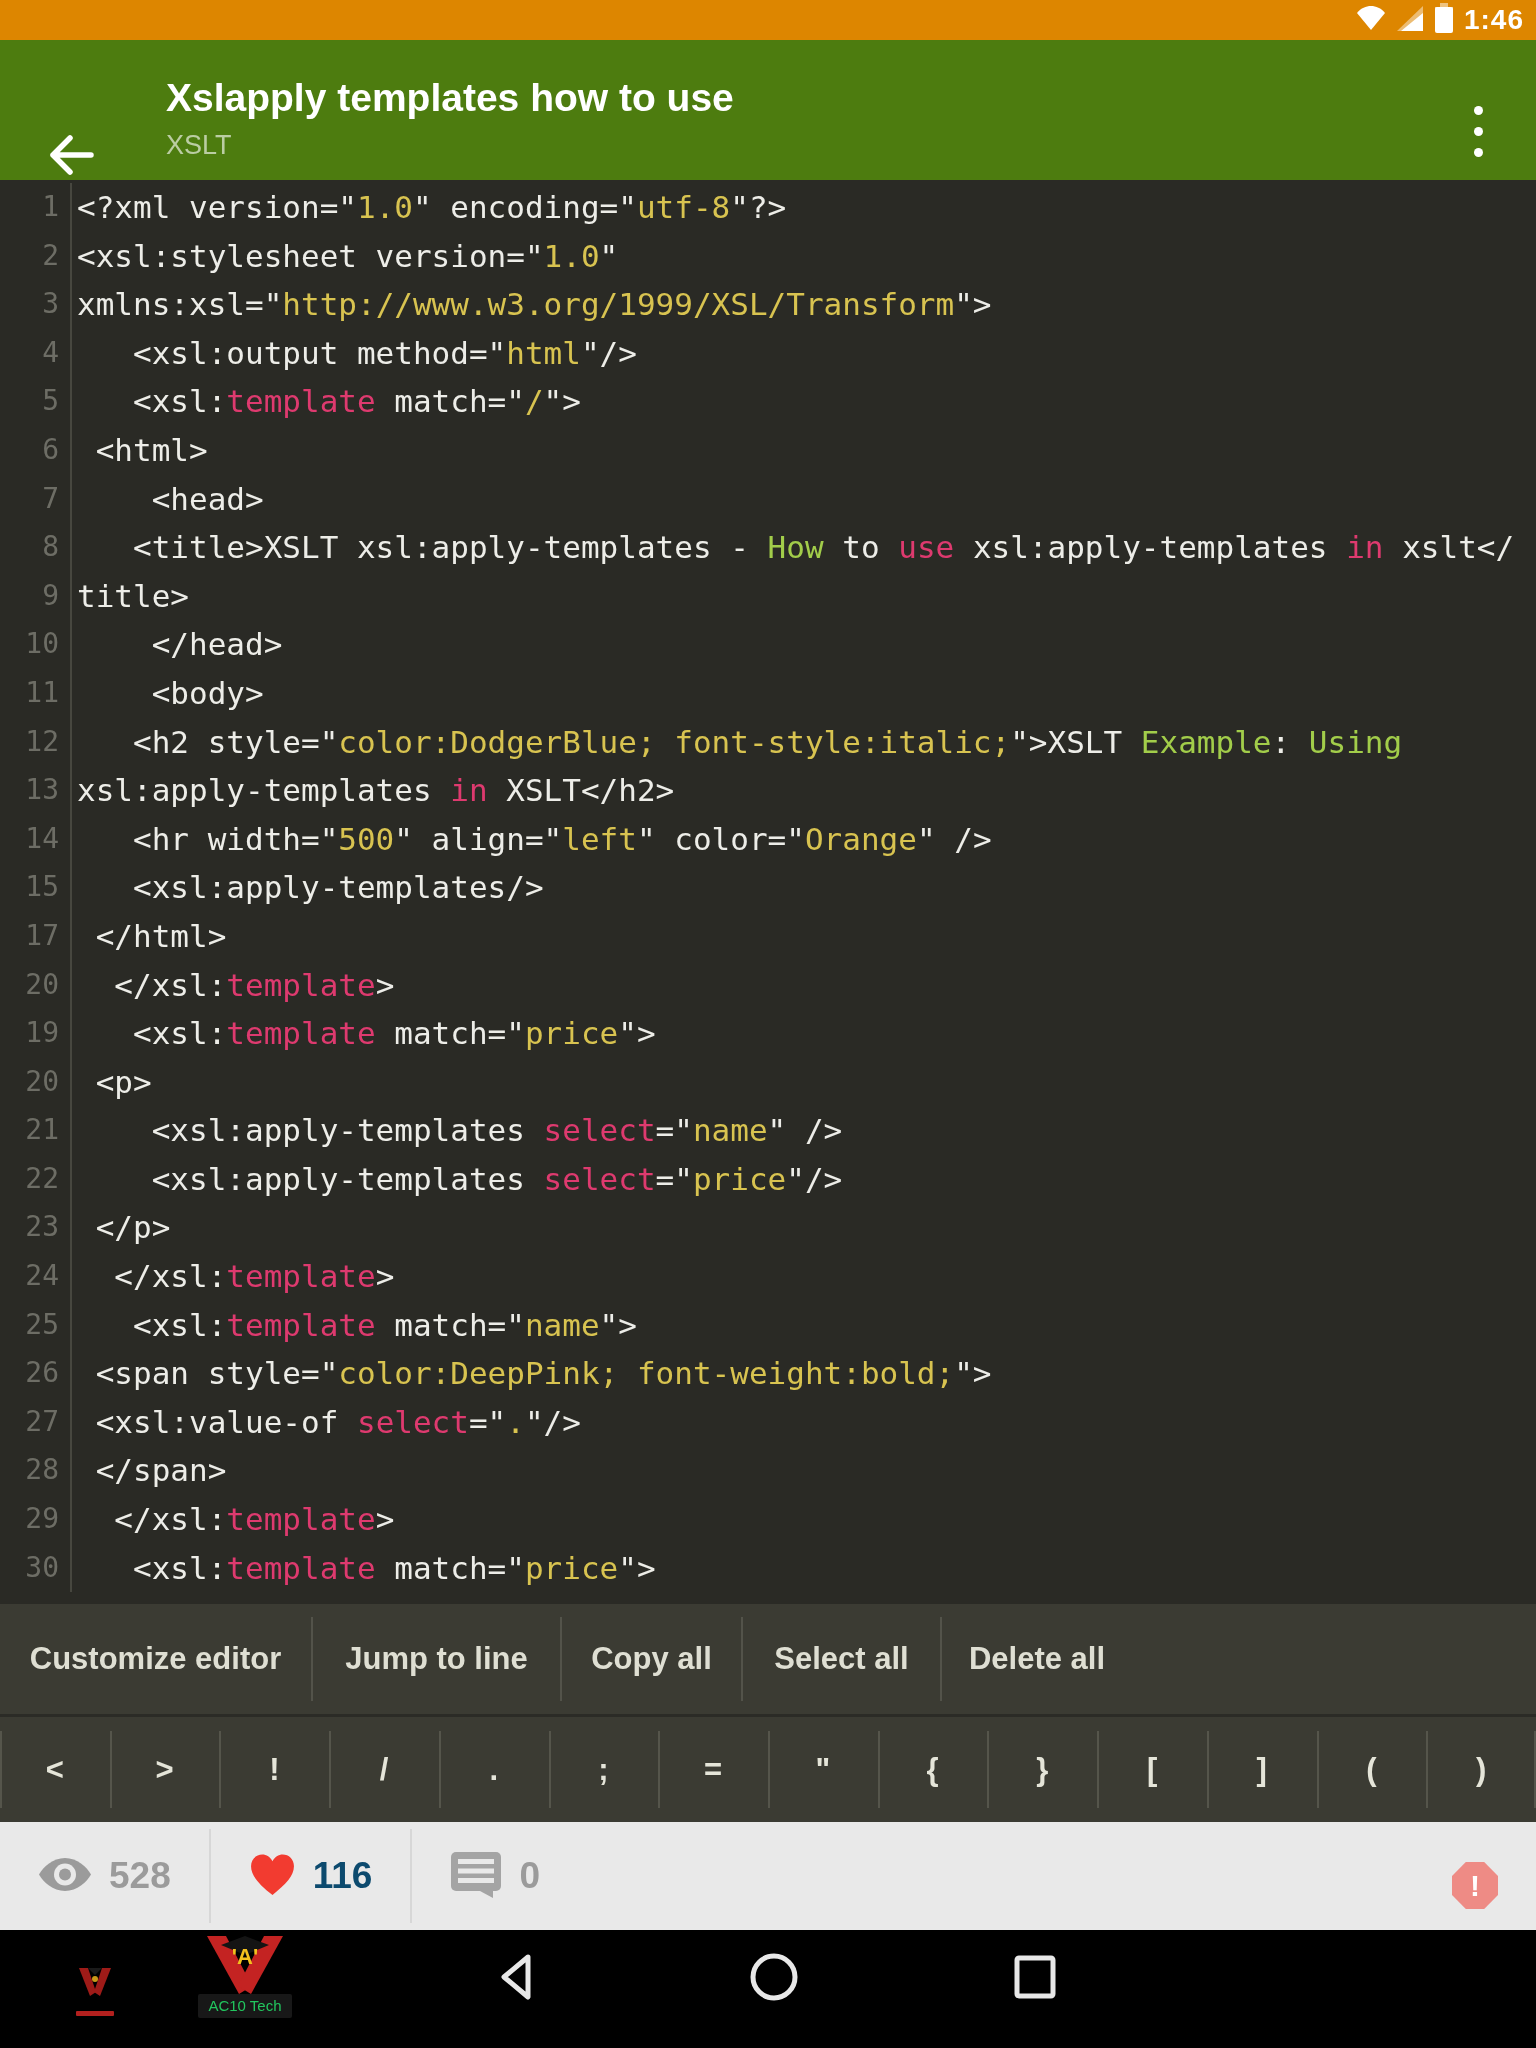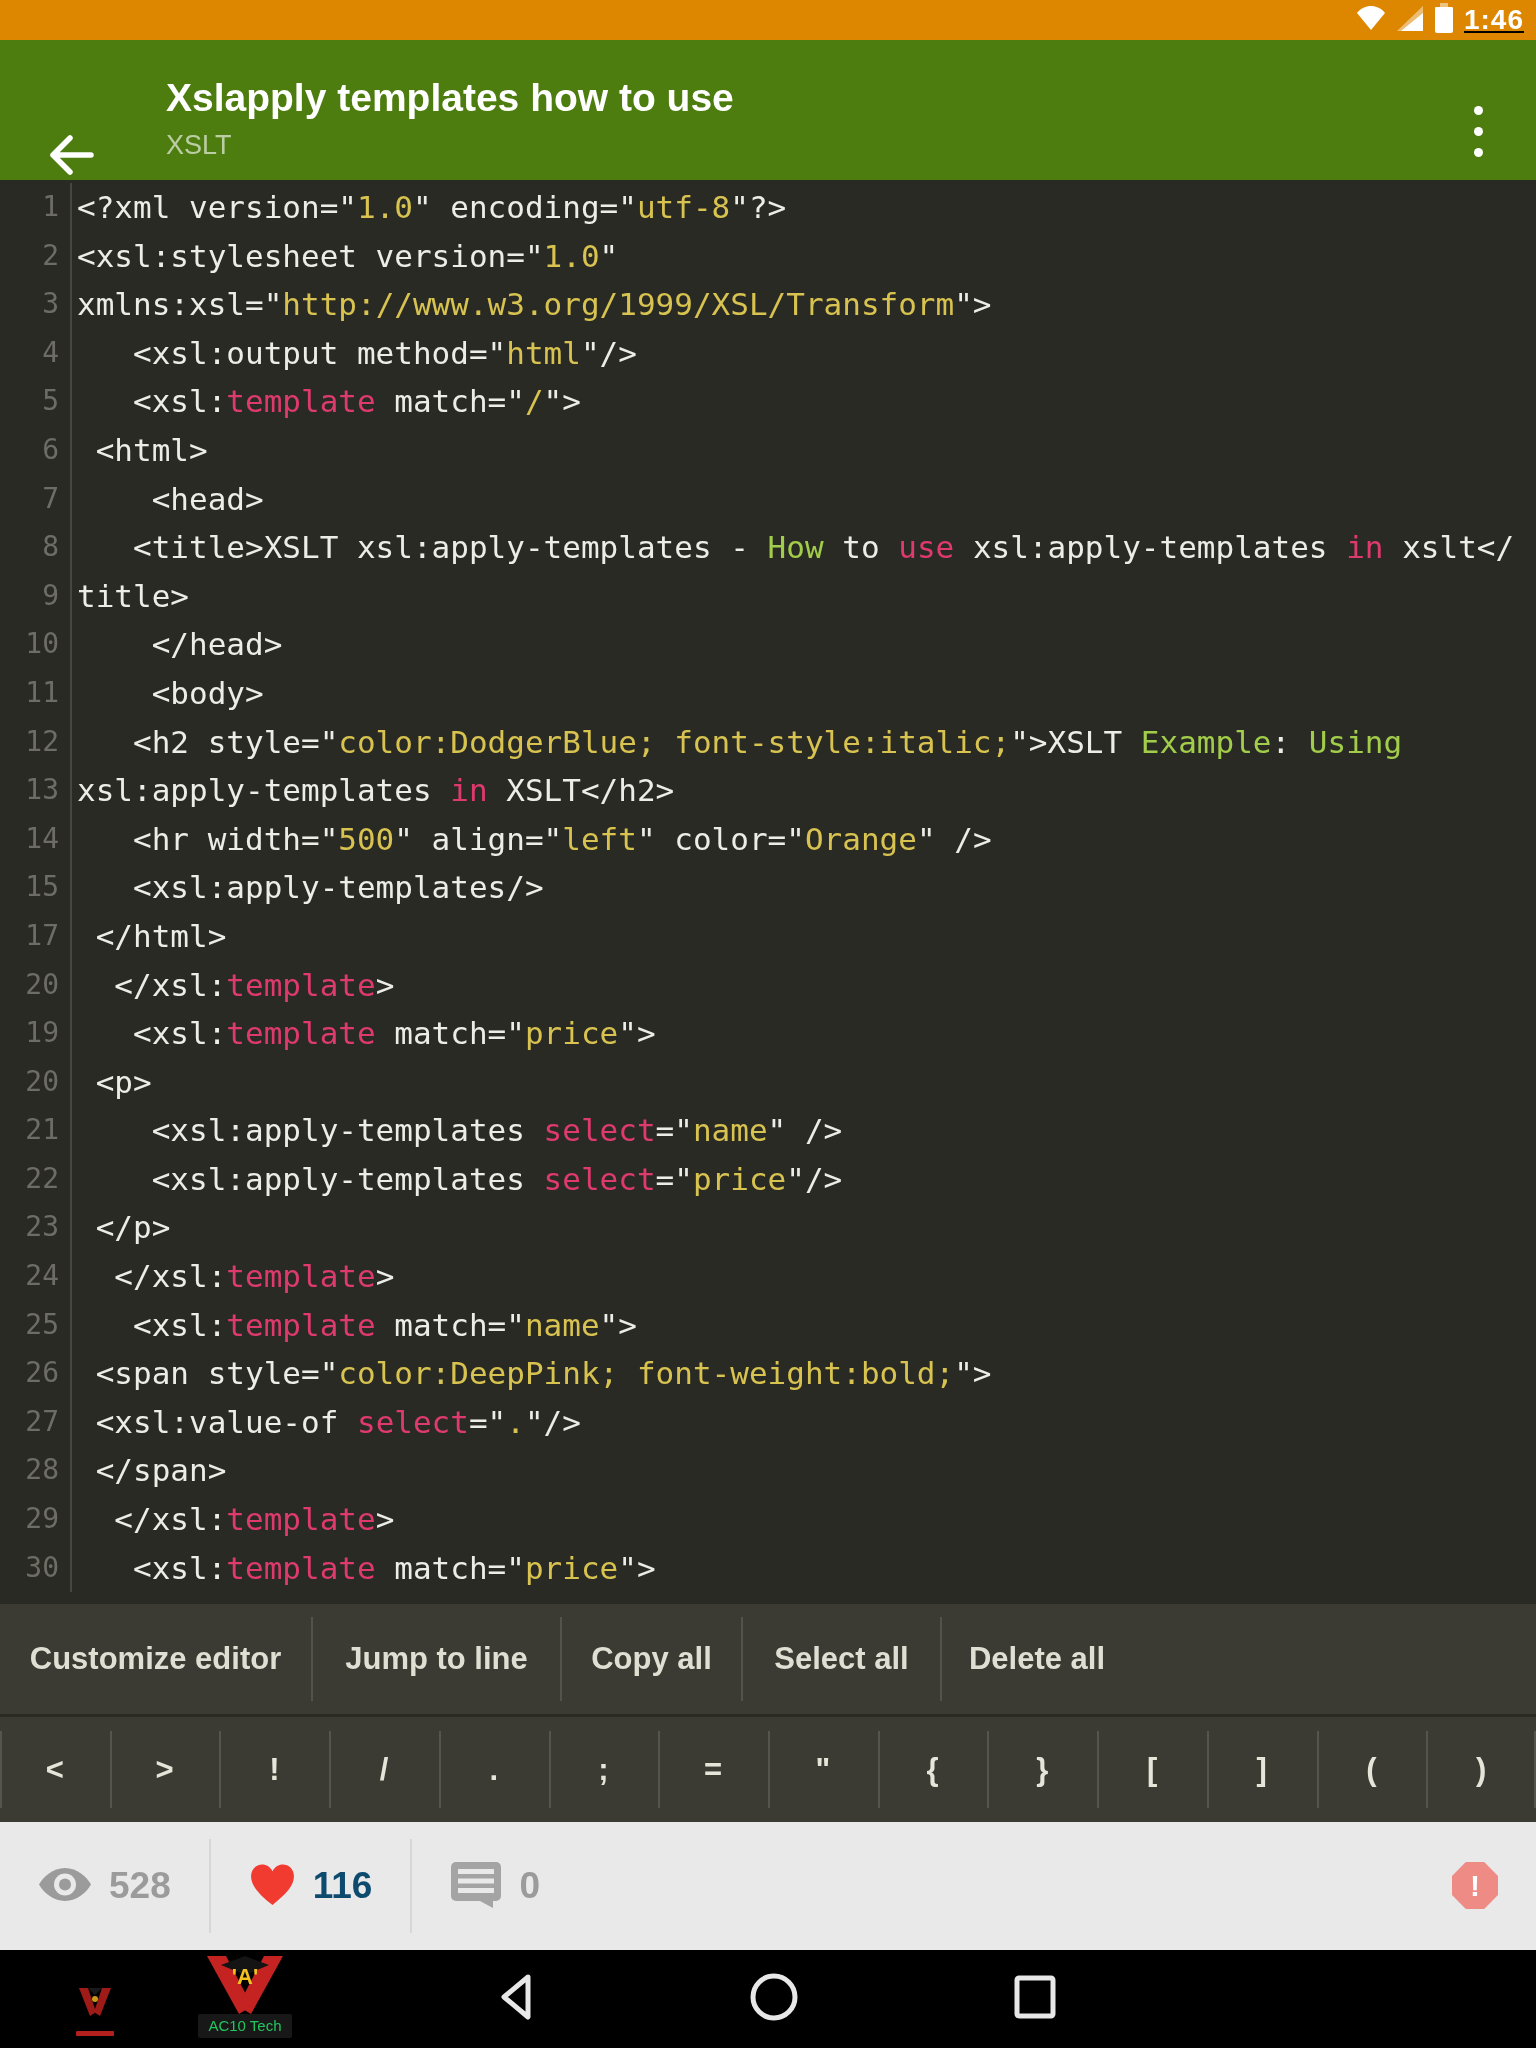--- a/index.html
+++ b/index.html
@@ -1,21 +1,21 @@
 <!DOCTYPE html>
 <html><head>
 <meta charset="utf-8">
 <style>
   * { margin:0; padding:0; box-sizing:border-box; }
   html,body { width:1536px; height:2048px; overflow:hidden; background:#000;
               font-family:"Liberation Sans", sans-serif; }
 
   
   .status-bar { height:40px; background:#DD8600; display:flex; align-items:center;
-                justify-content:flex-end; gap:10px; padding-right:12px;text-decoration:underline; }
+                justify-content:flex-end; gap:10px; padding-right:12px; }
   .status-time { color:#fff; font-size:28px; font-weight:bold; letter-spacing:1px; }
 
   
   .app-bar { height:140px; background:#4d7c0f; position:relative; }
   .back-btn { position:absolute; left:48px; top:94px; width:46px; height:42px; cursor:pointer; }
   .titles { position:absolute; left:166px; top:36px; }
   .app-title { color:#fff; font-size:39px; font-weight:bold; line-height:44px; }
   .app-subtitle { color:rgba(255,255,255,0.62); font-size:27px; line-height:34px; margin-top:8px; }
   .overflow-btn { position:absolute; right:52px; top:66px; width:12px; cursor:pointer; }
   .overflow-btn .dot { width:9px; height:9px; border-radius:50%; background:#fff; margin:0 auto 12px; }
@@ -38,21 +38,21 @@
   .tb-div { width:2px; height:84px; background:#53534A; }
 
   
   .symrow { height:108px; background:#3B3B33; border-top:3px solid #2B2B26; display:flex; }
   .skey { flex:1; position:relative; display:flex; align-items:center; justify-content:center;
           color:#E5E5D9; font-size:31px; font-weight:bold; cursor:pointer; }
   .skey::before { content:""; position:absolute; left:0; top:14px; bottom:14px; width:2px; background:#55554B; }
   .skey:last-child::after { content:""; position:absolute; right:0; top:14px; bottom:14px; width:2px; background:#55554B; }
 
   
-  .stats { height:128px; background:#E9E9E9; display:flex; align-items:center; position:relative;text-align:center; }
+  .stats { height:108px; background:#E9E9E9; display:flex; align-items:center; position:relative;text-align:center; }
   .stat { display:flex; align-items:center; gap:17px; padding:0 38px; height:100%; }
   .stat-count { font-size:37px; font-weight:bold; color:#9B9B9B; }
   .stat-count.red { color:#0c4a6e; }
   .stat-div { width:2px; height:94px; background:#D7D7D7; }
   .warn-octagon { position:absolute; right:38px; top:40px; width:46px; height:47px; background:#EE8B85;
                   clip-path:polygon(30% 0,70% 0,100% 30%,100% 70%,70% 100%,30% 100%,0 70%,0 30%);
                   display:flex; align-items:center; justify-content:center; cursor:pointer; }
   .warn-octagon span { color:#fff; font-weight:bold; font-size:30px; }
 
   

